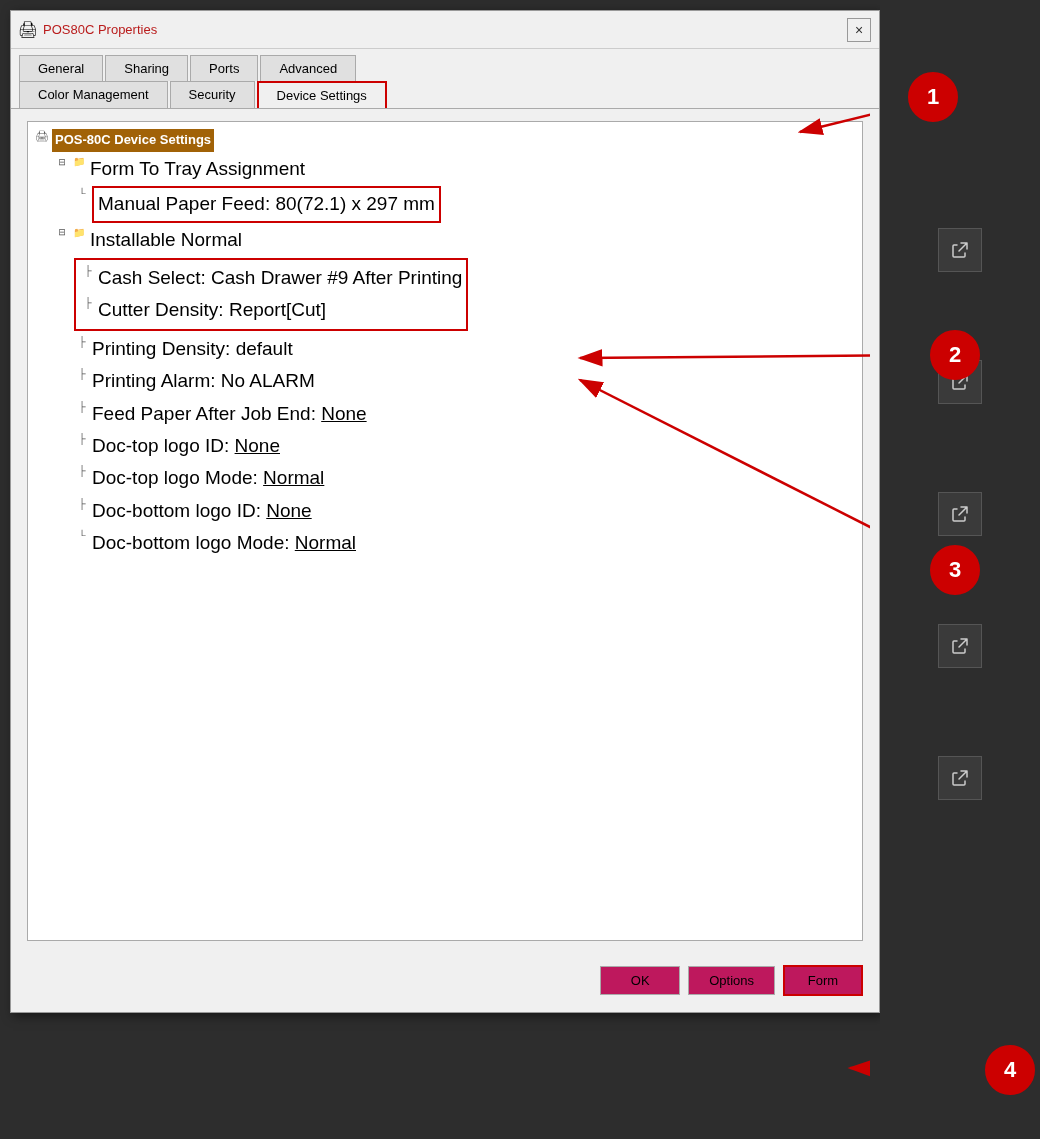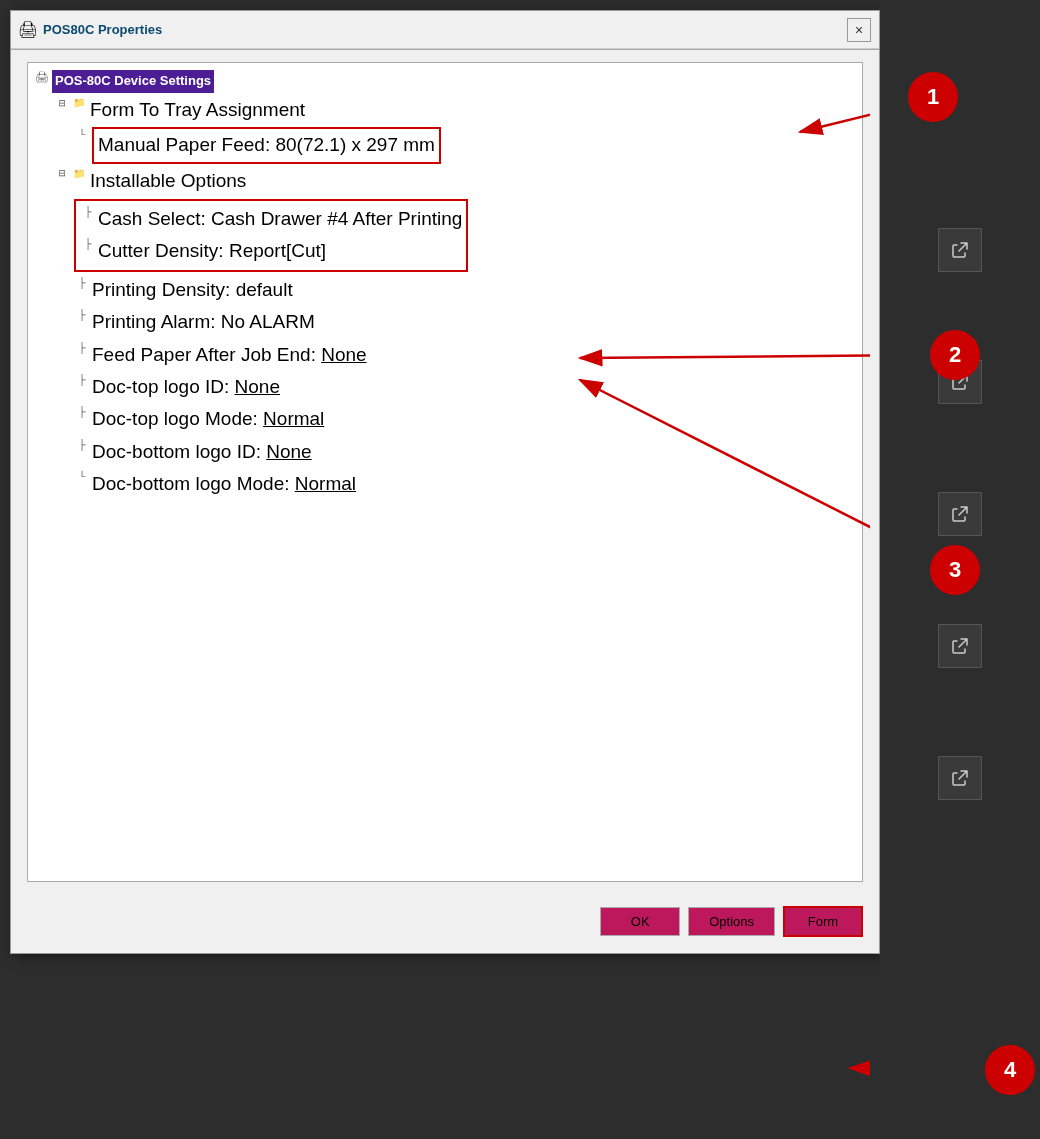--- a/index.html
+++ b/index.html
@@ -48,22 +48,22 @@
       width: 18px;
       height: 18px;
       display: flex;
       align-items: center;
       justify-content: center;
       font-size: 16px;
     }
 
     .title-bar-title {
       font-size: 13px;
-      font-weight: bold;
-      color: #0c4a6e;
+      font-weight: normal;
+      color: #b91c1c;
     }
 
     .close-btn {
       width: 24px;
       height: 24px;
       border: 1px solid #999;
       background: #f0f0f0;
       cursor: pointer;
       display: flex;
       align-items: center;
@@ -141,21 +141,21 @@
       display: inline-flex;
       align-items: center;
       justify-content: center;
       margin-right: 2px;
       flex-shrink: 0;
       font-size: 10px;
       color: #555;
     }
 
     .tree-label-selected {
-      background: #4c1d95;
+      background: #a16207;
       color: white;
       padding: 1px 3px;
       font-weight: bold;
       font-size: 13px;
     }
 
     .tree-label {
       font-size: 19px;
       color: #000;
     }
@@ -255,20 +255,33 @@
 <div class="dialog">
 
   <div class="title-bar">
     <div class="title-bar-left">
       <div class="title-bar-icon">🖨</div>
       <span class="title-bar-title">POS80C Properties</span>
     </div>
     <button class="close-btn">×</button>
   </div>
 
+  <div class="tabs-area">
+    <div class="tabs-row">
+      <div class="tab">General</div>
+      <div class="tab">Sharing</div>
+      <div class="tab">Ports</div>
+      <div class="tab">Advanced</div>
+    </div>
+    <div class="tabs-row">
+      <div class="tab">Color Management</div>
+      <div class="tab">Security</div>
+      <div class="tab active tab-outlined">Device Settings</div>
+    </div>
+  </div>
 
   <div class="content-area">
     <div class="settings-box">
 
       
       <div class="tree-item tree-indent-0">
         <span class="tree-icon printer-icon-small">🖨</span>
         <span class="tree-label-selected">POS-80C Device Settings</span>
       </div>
 
@@ -284,28 +297,28 @@
         <span class="tree-icon">└</span>
         <span style="border: 2px solid #cc0000; padding: 1px 4px; display:inline-block;">
           <span class="tree-label">Manual Paper Feed: 80(72.1) x 297 mm</span>
         </span>
       </div>
 
       
       <div class="tree-item tree-indent-1">
         <span class="tree-icon expand-icon">⊟</span>
         <span class="tree-icon">📁</span>
-        <span class="tree-label">Installable Options</span>
+        <span class="tree-label">Installable Normal</span>
       </div>
 
       
       <div style="margin-left: 40px; border: 2px solid #cc0000; display: inline-block; padding: 2px 4px; margin-top: 2px; margin-bottom: 2px;">
         <div class="tree-item">
           <span class="tree-icon">├</span>
-          <span class="tree-label">Cash Select: Cash Drawer #4 After Printing</span>
+          <span class="tree-label">Cash Select: Cash Drawer #9 After Printing</span>
         </div>
         <div class="tree-item">
           <span class="tree-icon">├</span>
           <span class="tree-label">Cutter Density: Report[Cut]</span>
         </div>
       </div>
 
       
       <div class="tree-item tree-indent-2">
         <span class="tree-icon">├</span>

